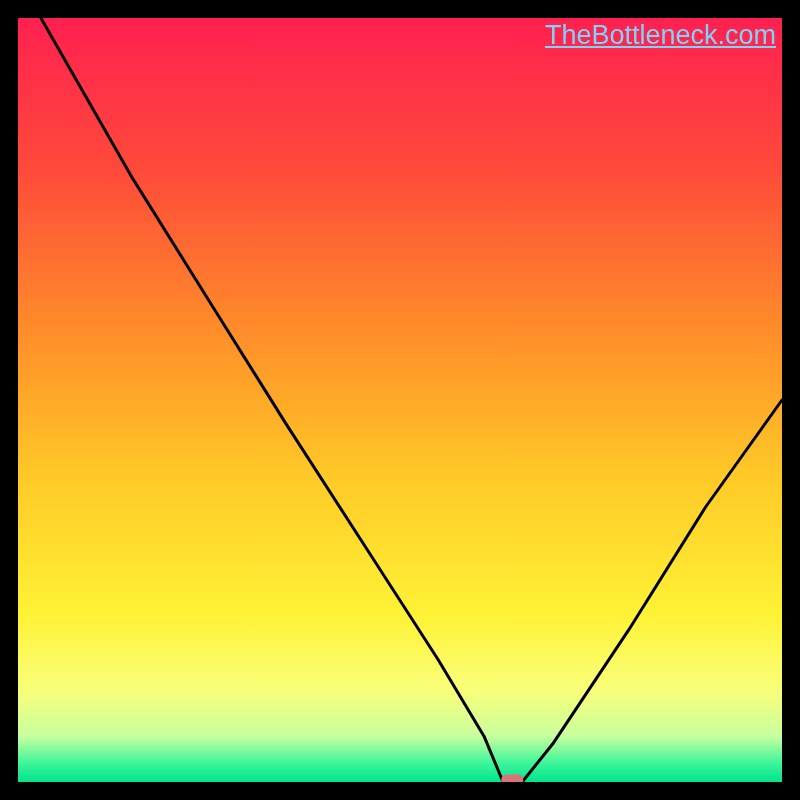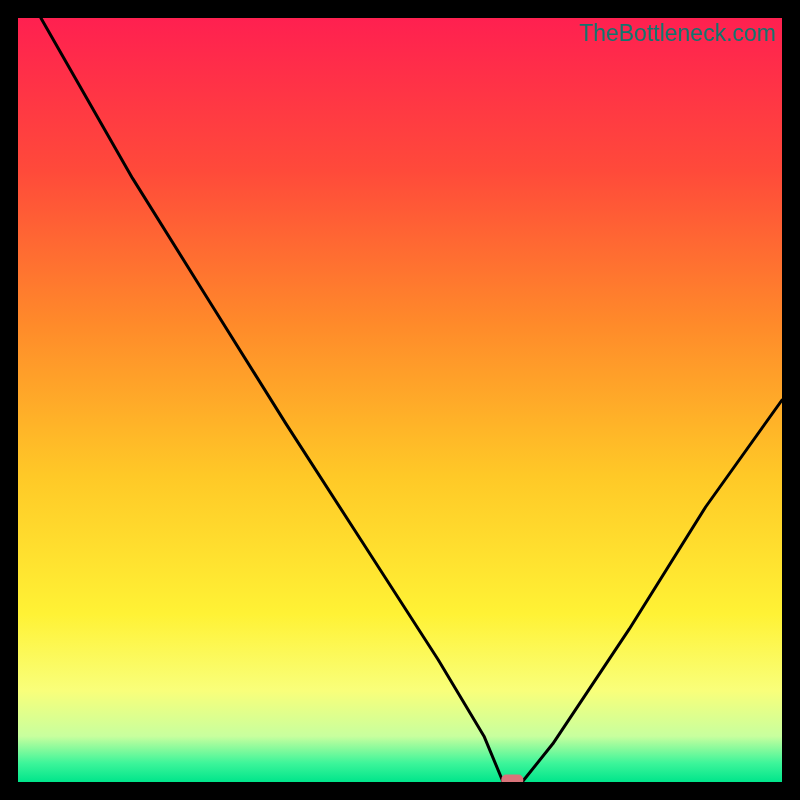--- a/index.html
+++ b/index.html
@@ -17,24 +17,25 @@
     left: 0;
     top: 0;
     width: 764px;
     height: 764px;
   }
   .watermark {
     position: absolute;
     top: 2px;
     right: 6px;
     font-family: Arial, Helvetica, sans-serif;
-    font-size: 23px;
-    color: #0f766e;
+    font-size: 27px;
+    color: #7dd3fc;
     font-weight: 400;
     letter-spacing: 0px;
+    text-decoration: underline;
   }
   .curve {
     fill: none;
     stroke: #000;
     stroke-width: 3;
     stroke-linecap: round;
     stroke-linejoin: round;
   }
   .marker {
     fill: #d9747a;

